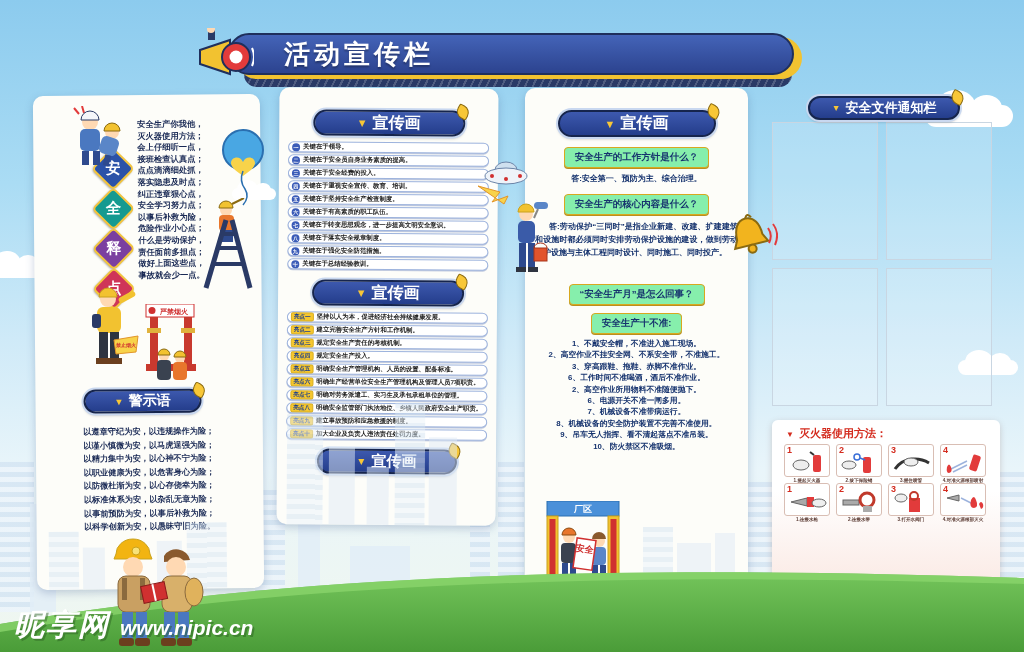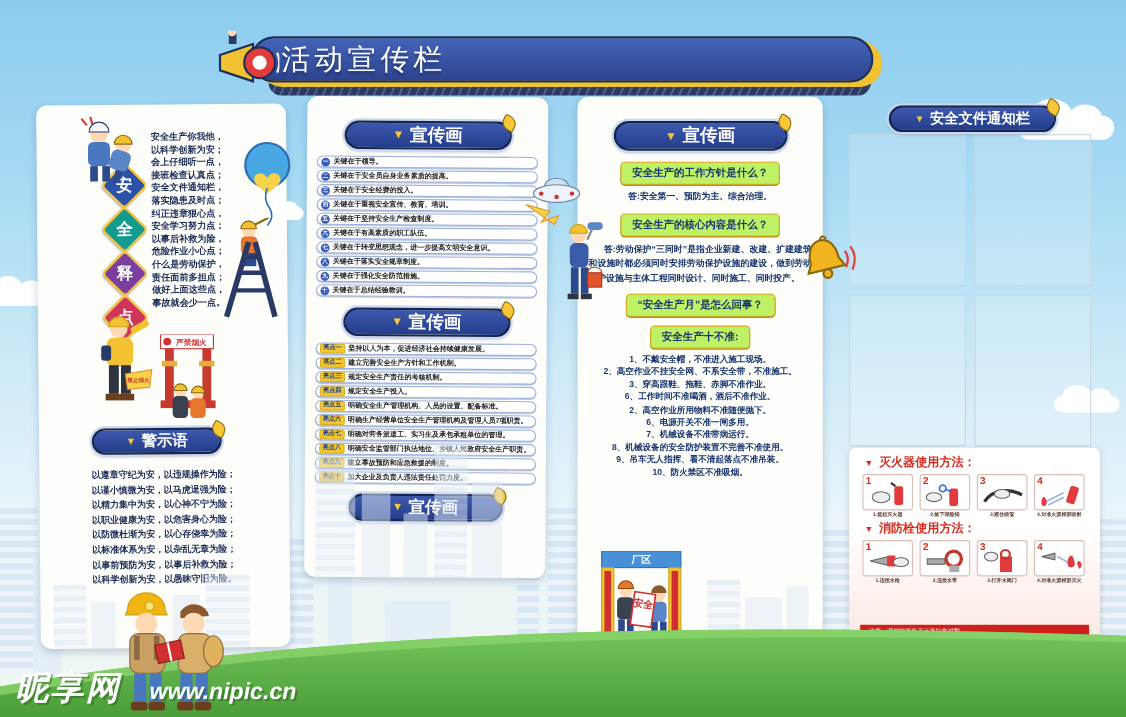--- a/index.html
+++ b/index.html
@@ -15,21 +15,21 @@
   #skyline{position:absolute;left:0;right:0;bottom:40px;height:220px;z-index:1;}
   .b{position:absolute;bottom:0;background:#e2edf7;opacity:.85;}
   .bs{background:repeating-linear-gradient(180deg,#d5e5f3 0 5px,#ecf4fb 5px 10px);}
   
   .banner-shadow{position:absolute;left:244px;top:62px;width:548px;height:25px;border-radius:13px;
     background:#2a3a66 repeating-linear-gradient(115deg,transparent 0 5px,rgba(255,255,255,.18) 5px 7px);z-index:2;}
   .banner-under{position:absolute;left:236px;top:37px;width:566px;height:42px;border-radius:22px;background:#f2c230;z-index:2;}
   .banner{position:absolute;left:228px;top:33px;width:566px;height:42px;border-radius:22px;z-index:3;
     background:linear-gradient(180deg,#4464b8,#2c438f);border:2px solid #1f2f5c;box-sizing:border-box;
     display:flex;align-items:center;padding-left:26px;}
-  .banner .t{color:#fff;font-size:26px;font-weight:400;letter-spacing:4px;text-shadow:0 2px 2px rgba(0,0,0,.3);}
+  .banner .t{color:#fff;font-size:26px;font-weight:700;letter-spacing:4px;text-shadow:0 2px 2px rgba(0,0,0,.3);margin-left:28px;}
   
   .panel{position:absolute;background:#fdfdf9;border-radius:10px;box-shadow:0 3px 8px rgba(60,90,140,.28);z-index:2;}
   .pskyline{position:absolute;left:0;right:0;bottom:0;height:130px;overflow:hidden;border-radius:0 0 10px 10px;opacity:.5;pointer-events:none;}
   .pb{position:absolute;bottom:0;background:#e0ebf6;}
   .pbs{background:repeating-linear-gradient(180deg,#d5e5f3 0 5px,#ecf4fb 5px 10px);}
   
   .pill{position:relative;margin:0 auto;background:linear-gradient(180deg,#3d59ae,#243d8b);
     border:2px solid #16254d;border-radius:15px;box-shadow:0 0 0 2px #c9d8f0,0 2px 3px rgba(0,0,0,.25);
     color:#fff;font-weight:800;display:flex;align-items:center;justify-content:center;gap:5px;box-sizing:border-box;}
   .pill .arrow{color:#f8c737;font-size:.68em;}
@@ -48,44 +48,44 @@
   .rows{margin:6px 9px 0 9px;}
   .row{display:flex;align-items:center;background:#fff;border:1px solid #9db3dd;border-radius:6px;height:9px;
     margin-bottom:2px;padding:0 3px;box-shadow:0 1px 0 rgba(120,140,190,.45);}
   .cnum{width:8px;height:8px;border-radius:50%;background:#3b5cb8;color:#fff;font-size:5px;line-height:8px;
     text-align:center;margin-right:3px;flex:0 0 auto;font-weight:700;}
   .tag{background:#f6c72e;color:#1c3f8f;font-size:5.6px;font-weight:800;border-radius:2px;padding:0 2px;
     margin-right:3px;border:1px solid #d8ae22;flex:0 0 auto;line-height:7px;}
   .rtxt{font-size:6.4px;color:#222;white-space:nowrap;font-weight:600;}
   
   .qa{text-align:center;position:relative;z-index:2;}
-  .qbox{display:inline-block;background:#bef264;border:1px solid #d8a81f;border-radius:4px;color:#16336e;
+  .qbox{display:inline-block;background:#86efac;border:1px solid #d8a81f;border-radius:4px;color:#16336e;
     font-weight:800;font-size:9.5px;padding:3px 10px;box-shadow:0 1px 0 #b98f1f;}
   .ans{margin:5px 10px 0 10px;font-size:8px;line-height:12px;color:#16336e;font-weight:600;}
   .ans.long{text-align:justify;text-indent:14px;line-height:13px;}
   .rules div{font-size:7.8px;line-height:11.4px;color:#16336e;font-weight:700;}
   
   .nbox{position:absolute;border:1px solid #c9d6e2;background:rgba(255,255,255,.16);box-sizing:border-box;z-index:2;}
   
-  #firepanel{position:absolute;left:772px;top:407px;width:228px;height:178px;border-radius:6px;z-index:2;
+  #firepanel{position:absolute;left:772px;top:420px;width:228px;height:178px;border-radius:6px;z-index:2;
     background:linear-gradient(180deg,#ffffff 40%,#fae7e1 100%);box-shadow:0 2px 6px rgba(120,80,70,.25);}
   .ftitle{color:#d42b1e;font-weight:800;font-size:11px;margin:6px 0 3px 14px;}
   .ftitle .arrow{font-size:8px;margin-right:2px;}
   .fsteps{display:flex;gap:6px;margin:0 12px;}
   .fcell{width:46px;}
   .fbox{width:46px;height:33px;background:#fff;border:1px solid #d9beb4;border-radius:3px;position:relative;box-sizing:border-box;}
   .fnum{position:absolute;top:0;left:2px;color:#d42b1e;font-weight:800;font-size:9px;}
   .fbox svg{position:absolute;left:2px;bottom:1px;}
   .fcap{font-size:4.6px;color:#5a3a32;text-align:center;margin-top:1px;font-weight:700;white-space:nowrap;}
   .fbar{position:absolute;left:10px;right:10px;bottom:5px;height:12px;background:#d0201c;color:#fff;
     font-size:5.5px;line-height:12px;padding-left:8px;}
   
   #grass{position:absolute;left:0;bottom:0;width:1024px;height:100px;z-index:3;}
   #watermark{position:absolute;left:14px;bottom:6px;z-index:5;color:#fff;font-style:italic;font-weight:900;
-    display:flex;align-items:baseline;gap:26px;text-shadow:2px 2px 0 rgba(40,90,30,.45);}
+    display:flex;align-items:baseline;gap:10px;text-shadow:2px 2px 0 rgba(40,90,30,.45);}
   #watermark .big{font-size:30px;letter-spacing:2px;}
   #watermark .url{font-size:21px;}
   #idbadge{position:absolute;left:795px;top:620px;width:225px;height:20px;background:#3a7a24;color:#fff;
     font-size:12.5px;line-height:20px;text-align:center;z-index:5;border-radius:2px;}
   .ill{position:absolute;z-index:4;}
 </style>
 </head>
 <body>
 
 <div id="stage">
@@ -138,24 +138,24 @@
         <div class="diamond d2">
           <span>释</span>
         </div>
         <div class="diamond d3">
           <span>点</span>
         </div>
       </div>
     <div class="poem">
 
     <div>安全生产你我他，</div>
-        <div>以科学创新为安；</div>
+        <div>灭火器使用方法；</div>
         <div>会上仔细听一点，</div>
         <div>接班检查认真点；</div>
-        <div>安全文件通知栏，</div>
+        <div>点点滴滴细处抓，</div>
         <div>落实隐患及时点；</div>
         <div>纠正违章狠心点，</div>
         <div>安全学习努力点；</div>
         <div>以事后补救为险，</div>
         <div>危险作业小心点；</div>
         <div>什么是劳动保护，</div>
         <div>责任面前多担点；</div>
         <div>做好上面这些点，</div>
         <div>事故就会少一点。</div>
       </div>
@@ -375,21 +375,21 @@
     <div class="pill" style="width:158px;height:27px;font-size:16px;margin-top:22px;">
       <span class="arrow">▼</span>
       <span>宣传画</span>
       <i class="spark"></i>
     </div>
     <div class="qa">
       <div class="qbox" style="margin-top:10px">安全生产的工作方针是什么？</div>
       <div class="ans">答:安全第一、预防为主、综合治理。</div>
       <div class="qbox" style="margin-top:9px">安全生产的核心内容是什么？</div>
       <div class="ans long">答:劳动保护“三同时”是指企业新建、改建、扩建建筑和设施时都必须同时安排劳动保护设施的建设，做到劳动保护设施与主体工程同时设计、同时施工、同时投产。</div>
-      <div class="qbox" style="margin-top:8px">“安全生产月”是怎么回事？</div>
+      <div class="qbox" style="margin-top:25px">“安全生产月”是怎么回事？</div>
       <div class="qbox" style="margin-top:8px">安全生产十不准:</div>
       <div class="rules" style="margin-top:4px">
 
       <div>1、不戴安全帽，不准进入施工现场。</div>
           <div>2、高空作业不挂安全网、不系安全带，不准施工。</div>
           <div>3、穿高跟鞋、拖鞋、赤脚不准作业。</div>
           <div>6、工作时间不准喝酒，酒后不准作业。</div>
           <div>2、高空作业所用物料不准随便抛下。</div>
           <div>6、电源开关不准一闸多用。</div>
           <div>7、机械设备不准带病运行。</div>
@@ -509,24 +509,20 @@
         <span class="fnum">4</span>
         <svg width="42" height="24" viewBox="0 0 42 24">
               <rect x="28" y="4" width="8" height="16" rx="2" fill="#e23b3b" transform="rotate(18 32 12)"></rect>
               <path d="M24,10 L8,18 M24,14 L10,21" stroke="#9db3dd" stroke-width="1.5"></path>
               <path d="M4,16 q2,-5 4,0 q2,5 -2,6 q-3,0 -2,-6" fill="#e23b3b"></path>
             </svg>
           </div>
         <div class="fcap">4.对准火源根部喷射</div>
         </div>
     </div>
-    <div class="ftitle" style="margin-top:3px">
-      <span class="arrow">▼</span>
-      <span>消防栓使用方法：</span>
-    </div>
     <div class="fsteps">
       <div class="fcell">
           <div class="fbox">
         <span class="fnum">1</span>
         <svg width="42" height="24" viewBox="0 0 42 24">
               <polygon points="4,12 20,8 20,16" fill="#aaa" stroke="#666"></polygon>
               <rect x="20" y="7" width="7" height="10" fill="#e23b3b"></rect>
               <ellipse cx="32" cy="13" rx="7" ry="4" fill="#eee" stroke="#666"></ellipse>
             </svg>
           </div>

